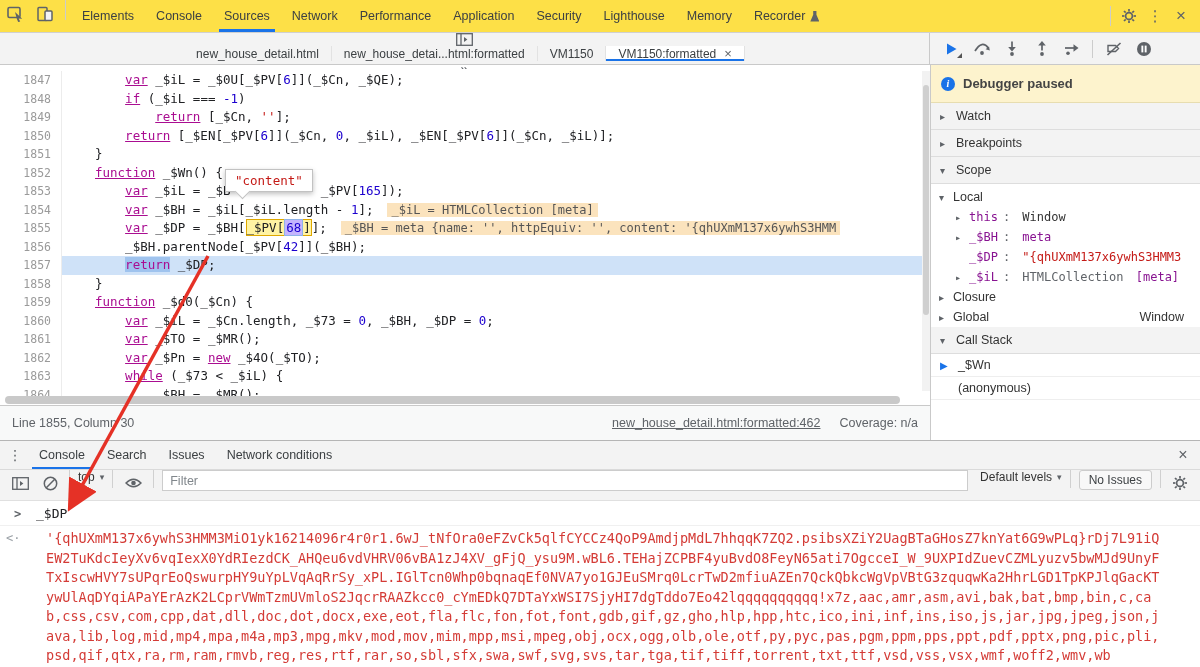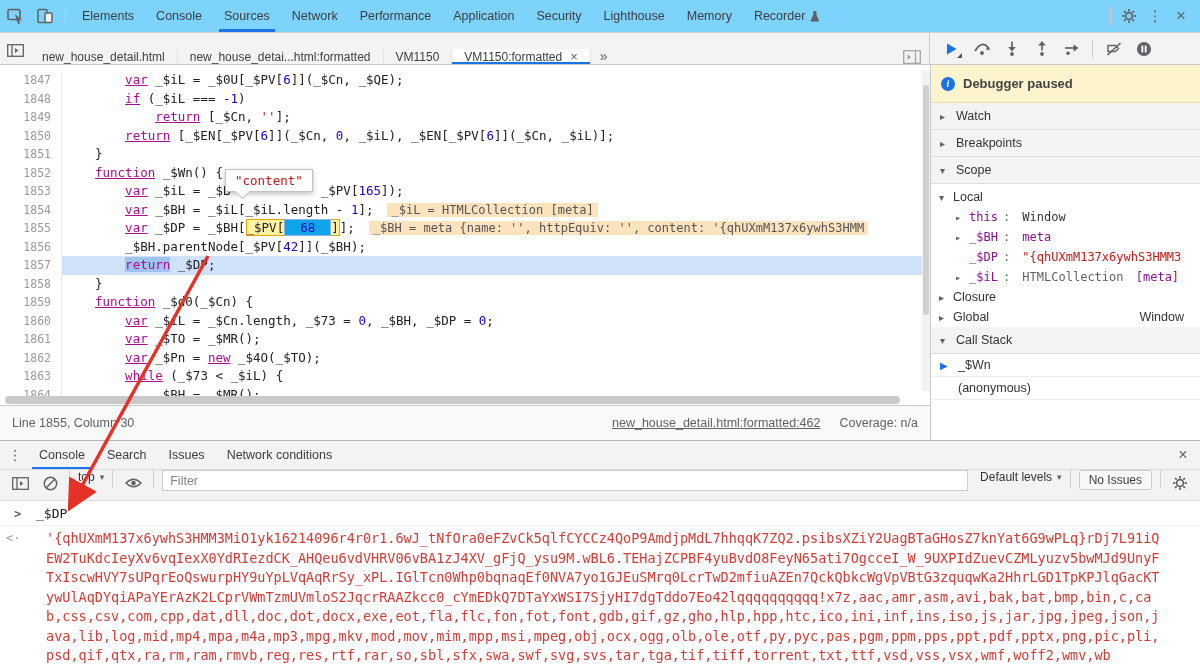--- a/index.html
+++ b/index.html
@@ -4,35 +4,35 @@
 <style>
   * { margin:0; padding:0; box-sizing:border-box; }
   html,body { background:#e9e9e9; }
   .root {
     position:relative; width:1200px; height:667px; background:#fff;
     font-family:"Liberation Sans",sans-serif; font-size:12px; color:#333;
     overflow:hidden; user-select:none;
   }
   
   .topbar { position:absolute; left:0; top:0; width:1200px; height:33px;
-    background:#7dd3fc; border-bottom:1px solid #d0d0d0; display:flex; align-items:center; }
+    background:#fde047; border-bottom:1px solid #d0d0d0; display:flex; }
   .tb-icon { width:30px; height:28px; display:flex; align-items:center; justify-content:center; color:#5f6368; }
   .tb-sep { width:1px; height:20px; background:#ccc; margin:0 5px; }
   .mtab { padding:0 11px; height:32px; line-height:32px; font-size:12.5px; color:#3c4043; position:relative; white-space:nowrap; display:flex; align-items:center; gap:5px; }
   .mtab.active::after { content:""; position:absolute; left:6px; right:6px; bottom:0; height:3px; background:#1a73e8; }
   .flask { display:inline-block; width:9px; height:11px; background:#5f6368;
     clip-path:polygon(32% 0,68% 0,68% 38%,100% 100%,0 100%,32% 38%); }
   .topbar-right { margin-left:auto; display:flex; align-items:center; padding-right:6px; }
   .glyph-btn { width:26px; height:26px; display:flex; align-items:center; justify-content:center; color:#5f6368; }
   .kebab { font-size:15px; letter-spacing:0; }
   .closex { font-size:17px; }
   
   .row2 { position:absolute; left:0; top:33px; width:1200px; height:32px; background:#f3f3f3;
     border-bottom:1px solid #c9c9c9; display:flex; }
-  .filetabs-region { width:930px; display:flex; align-items:flex-end; border-right:1px solid #c9c9c9; }
+  .filetabs-region { width:930px; display:flex; align-items:center; border-right:1px solid #c9c9c9;flex-direction:column; }
   .ftab { padding:0 12px; display:flex; align-items:center; gap:8px; font-size:12px; color:#3c4043;
     border-right:1px solid #e2e2e2; position:relative; white-space:nowrap; }
   .ftab.active { background:#fff; }
   .ftab.active::after { content:""; position:absolute; left:0; right:0; bottom:0; height:2px; background:#1a73e8; }
   .ftab .tclose { color:#5f6368; font-size:13px; }
   .overflow { display:flex; align-items:center; padding:0 9px; color:#5f6368; font-size:14px; }
   .ft-right { margin-left:auto; display:flex; align-items:center; padding-right:8px; }
   .debug-controls { flex:1; display:flex; align-items:center; padding:0 8px; gap:3px; }
   .dc-btn { width:27px; height:26px; display:flex; align-items:center; justify-content:center; position:relative; }
   .dc-resume::before { content:""; position:absolute; right:3px; bottom:4px; border-left:5px solid transparent; border-bottom:5px solid #555; }
@@ -45,21 +45,21 @@
   .gutter { flex:0 0 62px; text-align:right; padding-right:10px; color:#9a9a9a; font-size:11.5px;
     border-right:1px solid #ececec; background:#fff; }
   .lcontent { flex:1; padding-left:33px; white-space:pre; color:#202124; overflow:hidden; }
   .line.paused .lcontent { background:#cfe2f8; }
   .tk-k { color:#aa0d91;text-decoration:underline; } .tk-n { color:#1c00cf; } .tk-s { color:#c41a16; }
   .tk-pk { color:#aa0d91; background:#9fc3ee; }
   .tk-h { margin-left:14px; background:#fbe3bd; color:#555; padding:0 4px; font-size:12px; }
   .tk-yb,.tk-yb2 { background:#fff3a3; border-top:1px solid #dfa800; border-bottom:1px solid #dfa800; }
   .tk-yb { border-left:1px solid #dfa800; }
   .tk-yb2 { border-right:1px solid #dfa800; }
-  .tk-yn { background:#0ea5e9; border:1px solid #8fb3e8; color:#1c00cf; padding:0 15px;margin-top:30px; }
+  .tk-yn { background:#c4b5fd; border:1px solid #8fb3e8; color:#1c00cf; padding:0 1px;margin-top:30px; }
   .eval-tooltip { position:absolute; left:225px; top:100px; z-index:20; background:#fff;
     border:1px solid #c2c2c2; box-shadow:0 2px 5px rgba(0,0,0,.25); padding:3px 9px;
     color:#c41a16; font-size:12.5px; font-family:"DejaVu Sans Mono",monospace; }
   .eval-tooltip::after { content:""; position:absolute; left:11px; bottom:-6px; width:10px; height:10px;
     background:#fff; border-right:1px solid #c2c2c2; border-bottom:1px solid #c2c2c2; transform:rotate(45deg); }
   .hscroll { position:absolute; left:5px; bottom:5px; width:895px; height:8px; background:#c9c9c9; border-radius:4px; }
   .vscroll-track { position:absolute; right:0; top:2px; width:8px; height:320px; background:#f2f2f2; }
   .vscroll-thumb { position:absolute; right:1px; top:14px; width:6px; height:230px; background:#cfcfcf; border-radius:3px; }
   
   .sidebar { position:absolute; left:930px; top:65px; width:270px; height:375px; background:#fff;

